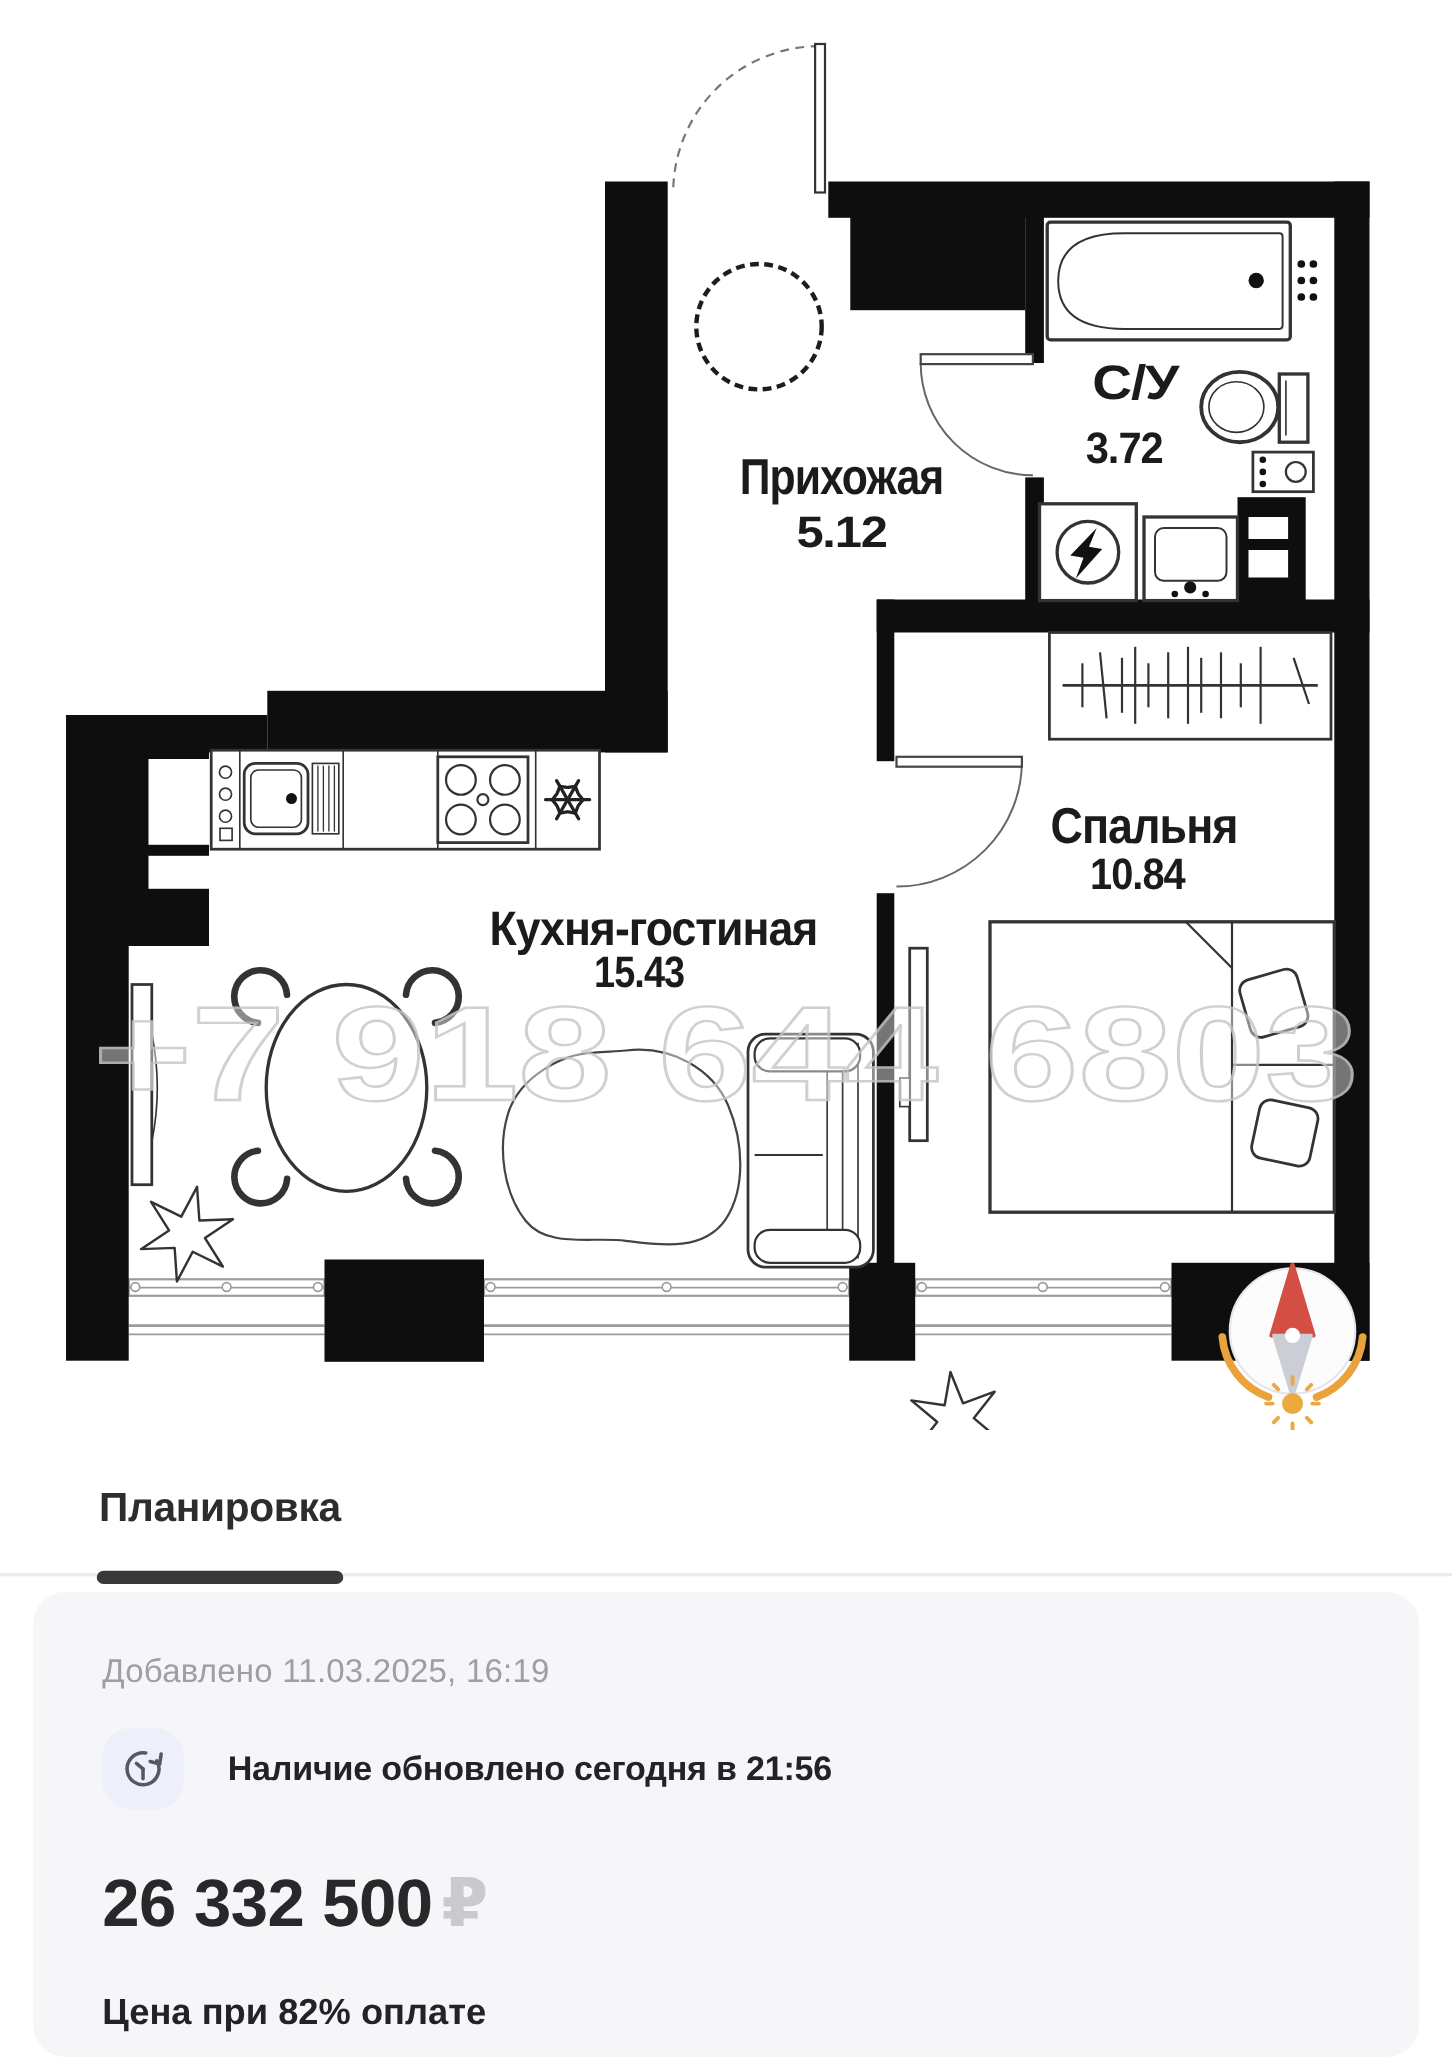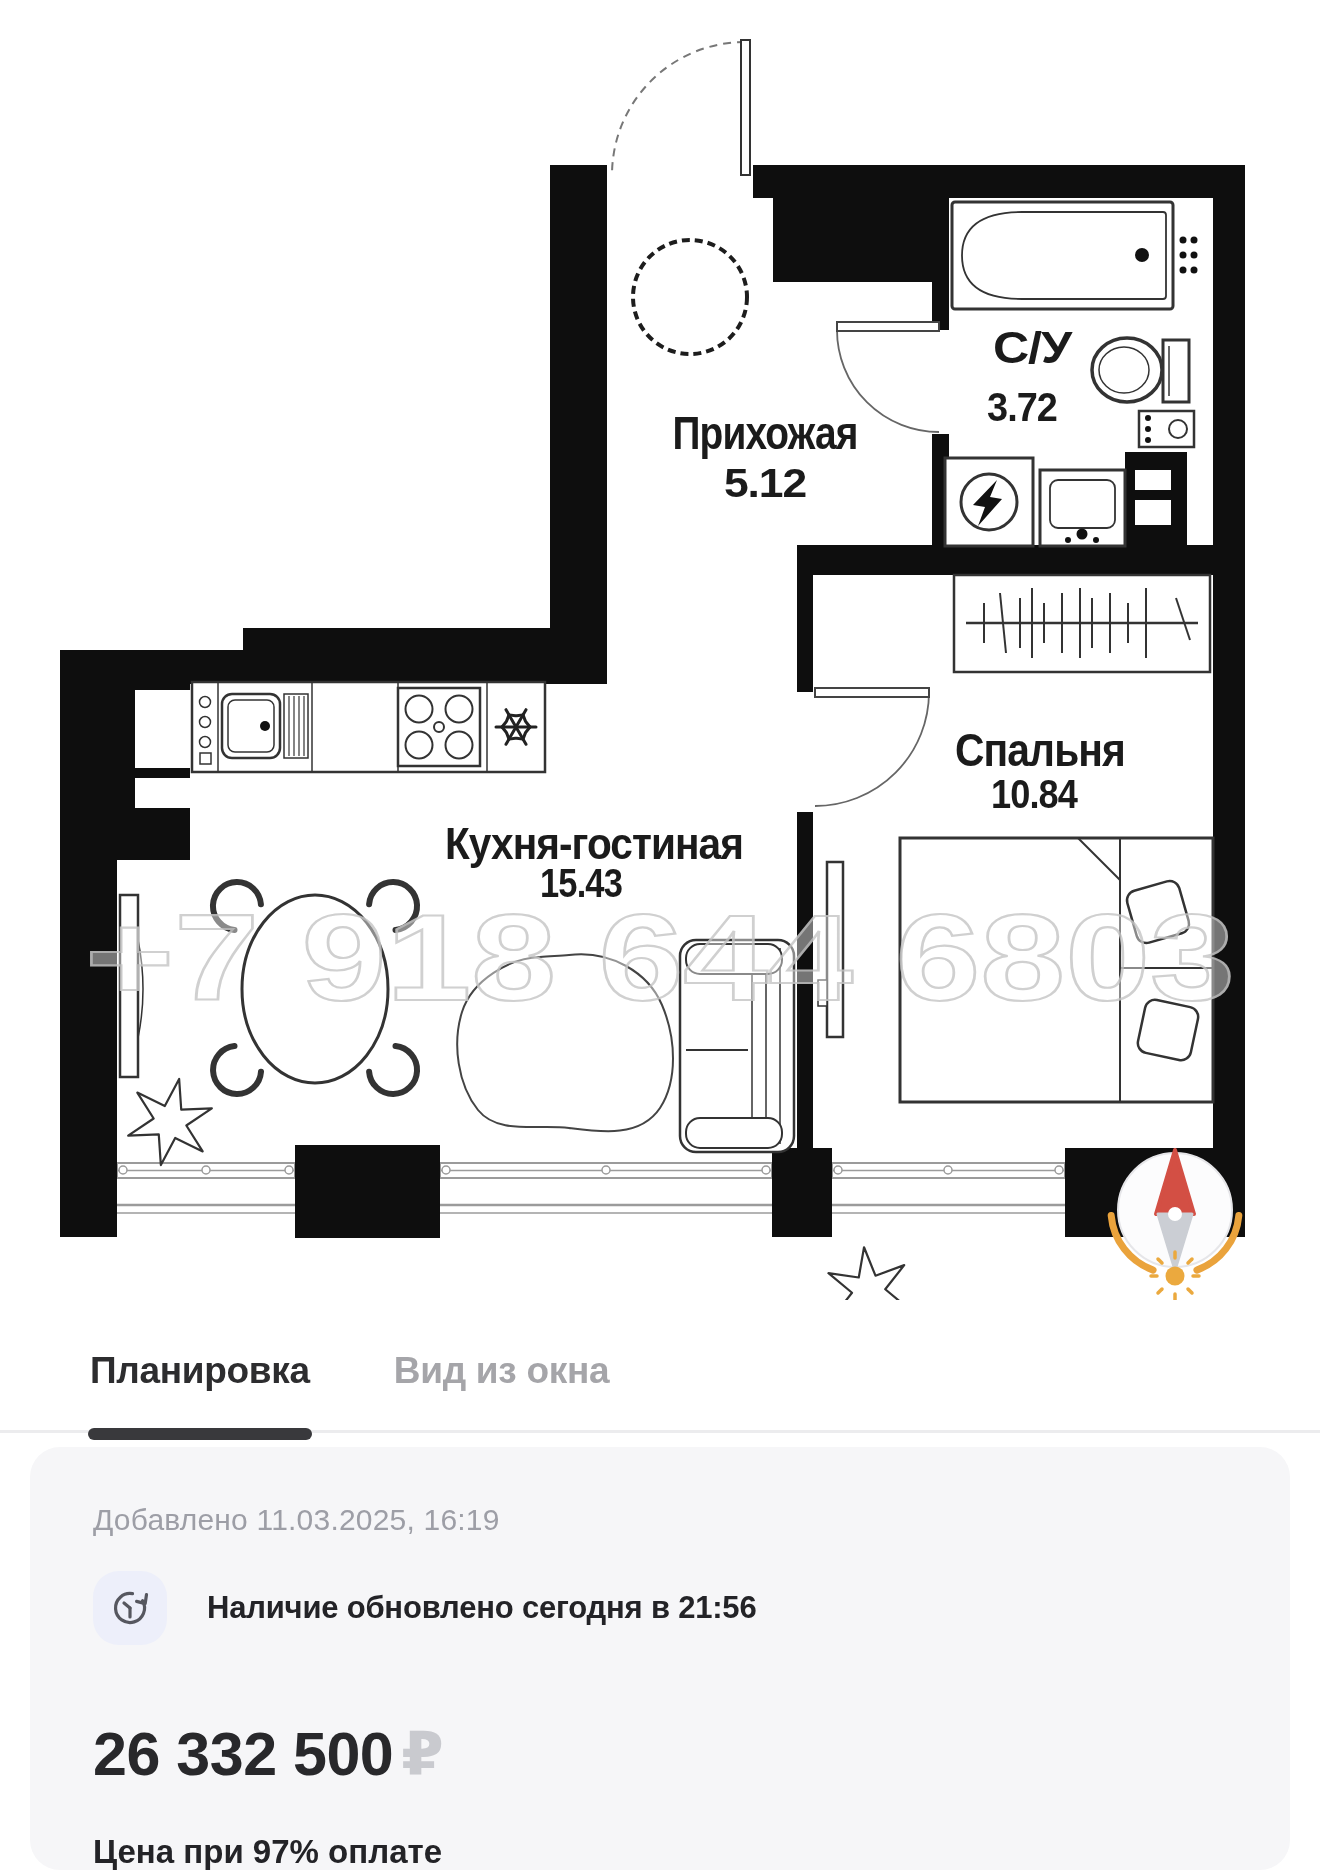--- a/index.html
+++ b/index.html
@@ -34,21 +34,21 @@
     background:#f6f6f8;border-radius:30px;padding:56px 60px 0 63px;
     overflow:hidden;
   }
   .added{font-size:30px;font-weight:500;color:#9d9ea6;letter-spacing:.2px;}
   .avail-row{margin-top:34px;display:flex;align-items:center;gap:40px;}
   .clock-badge{
     width:74px;height:74px;border-radius:26px;background:#edeffa;
     display:flex;align-items:center;justify-content:center;flex:0 0 auto;
   }
   .avail-text{font-size:31px;font-weight:700;color:#232327;letter-spacing:-.2px;}
-  .price-row{margin-top:73px;font-size:61px;font-weight:800;color:#28282b;letter-spacing:-.5px;}
+  .price-row{margin-top:50px;font-size:61px;font-weight:800;color:#28282b;letter-spacing:-.5px;}
   .rub{color:#c9cacf;font-weight:700;margin-left:8px;font-family:"DejaVu Sans","Liberation Sans",sans-serif;}
   .price-note{margin-top:44px;font-size:33px;font-weight:700;color:#232327;}
 </style>
 </head>
 <body>
 
 <div class="page">
 
   <figure class="plan">
     <svg viewBox="0 0 1320 1300" xmlns="http://www.w3.org/2000/svg">
@@ -303,23 +303,20 @@
           <line x1="1188" y1="1289" x2="1192" y2="1293"></line>
         </g>
       </g>
     </svg>
   </figure>
 
   <nav class="tabs">
     <div class="tab active">
       <span>Планировка</span>
     </div>
-    <div class="tab">
-      <span>Вид из окна</span>
-    </div>
   </nav>
 
   <section class="card">
     <div class="added">Добавлено 11.03.2025, 16:19</div>
 
     <div class="avail-row">
       <span class="clock-badge">
         <svg width="42" height="42" viewBox="0 0 42 42">
           <g fill="none" stroke="#56575f" stroke-width="3.2" stroke-linecap="round" stroke-linejoin="round">
             <path d="M33.6,13.75 A14.5,14.5 0 1 1 23.5,6.7"></path>
@@ -329,16 +326,16 @@
           </g>
         </svg>
       </span>
       <span class="avail-text">Наличие обновлено сегодня в 21:56</span>
     </div>
 
     <div class="price-row">
       <span>26 332 500</span><span class="rub">₽</span>
     </div>
 
-    <div class="price-note">Цена при 97% оплате</div>
+    <div class="price-note">Цена при 82% оплате</div>
   </section>
 
 </div>
 
 </body></html>

